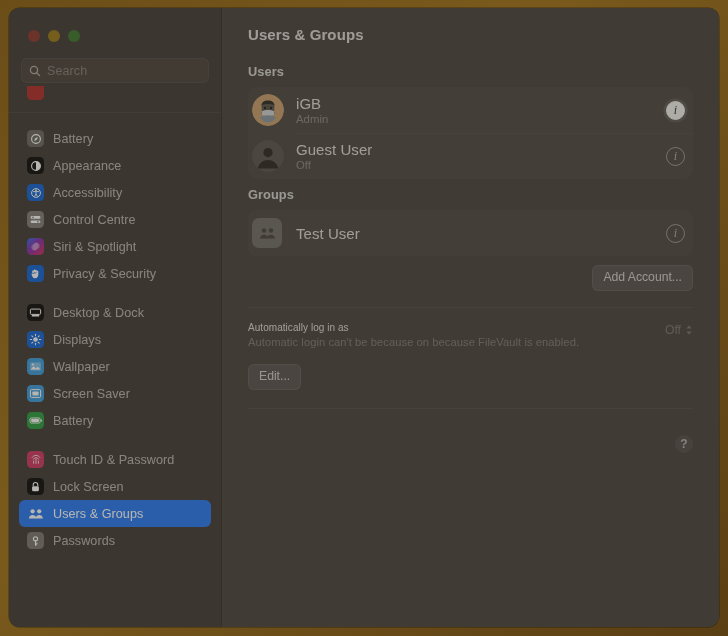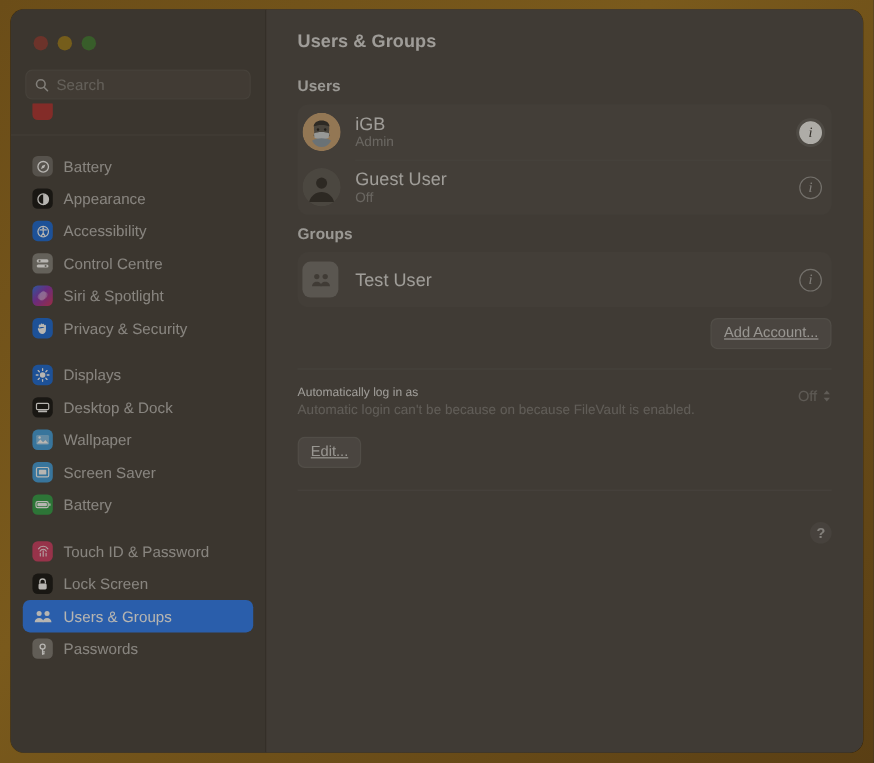--- a/index.html
+++ b/index.html
@@ -239,21 +239,20 @@
   .btn {
     background: rgba(255,255,255,0.085);
     border: 0.5px solid rgba(255,255,255,0.07);
     border-radius: 6px;
     color: rgba(255,255,255,0.72);
     font-size: 12.2px;
     font-family: "Liberation Sans", sans-serif;
     padding: 4px 10px 6px 10px;
     cursor: default;
     white-space: nowrap;
-    text-decoration: underline;
   }
 
   .sep {
     height: 1px;
     background: rgba(255,255,255,0.055);
     margin: 16px 0 0 0;
   }
 
   .pref-row {
     display: flex;
@@ -397,50 +396,50 @@
                 <path d="M2.3 5.2V3.1a.75.75 0 0 1 1.5 0v1.6M3.8 4.6V2.3a.75.75 0 0 1 1.5 0v2.2M5.3 4.6V2.6a.75.75 0 0 1 1.5 0v2.1M6.8 5.1V3.4a.75.75 0 0 1 1.5 0v3.1c0 2.4-1.3 3.8-3.1 3.8-1.5 0-2.3-.8-2.9-2.1L1.6 6.6a.8.8 0 0 1 1.3-.9z" fill="#fff"></path>
               </svg>
             </span>
             <span class="label">Privacy &amp; Security</span>
           </div>
         </div>
 
         <div class="gap"></div>
 
         <div class="nav-group">
+          <div class="nav-item">
+            <span class="ic" style="background:#101010;">
+              <svg width="13" height="11" viewBox="0 0 13 11">
+                <rect x="1.4" y="2.1" width="10.2" height="5.3" rx="1" fill="none" stroke="#fff" stroke-width="1"></rect>
+                <rect x="2.7" y="8.1" width="7.6" height="1.5" rx="0.7" fill="#fff"></rect>
+              </svg>
+            </span>
+            <span class="label">Desktop &amp; Dock</span>
+          </div>
+
           <div class="nav-item">
             <span class="ic" style="background:#1668d8;">
               <svg width="13" height="13" viewBox="0 0 13 13">
                 <circle cx="6.5" cy="6.5" r="2.3" fill="#fff"></circle>
                 <g stroke="#fff" stroke-width="1.05" stroke-linecap="round">
                   <line x1="6.5" y1="1.2" x2="6.5" y2="2.7"></line>
                     <line x1="6.5" y1="10.3" x2="6.5" y2="11.8"></line>
                   <line x1="1.2" y1="6.5" x2="2.7" y2="6.5"></line>
                     <line x1="10.3" y1="6.5" x2="11.8" y2="6.5"></line>
                   <line x1="2.8" y1="2.8" x2="3.8" y2="3.8"></line>
                     <line x1="9.2" y1="9.2" x2="10.2" y2="10.2"></line>
                   <line x1="2.8" y1="10.2" x2="3.8" y2="9.2"></line>
                     <line x1="9.2" y1="3.8" x2="10.2" y2="2.8"></line>
                 </g>
               </svg>
             </span>
             <span class="label">Displays</span>
           </div>
 
           <div class="nav-item">
-            <span class="ic" style="background:#101010;">
-              <svg width="13" height="11" viewBox="0 0 13 11">
-                <rect x="1.4" y="2.1" width="10.2" height="5.3" rx="1" fill="none" stroke="#fff" stroke-width="1"></rect>
-                <rect x="2.7" y="8.1" width="7.6" height="1.5" rx="0.7" fill="#fff"></rect>
-              </svg>
-            </span>
-            <span class="label">Desktop &amp; Dock</span>
-          </div>
-
-          <div class="nav-item">
             <span class="ic" style="background:#3f9fe0;">
               <svg width="13" height="11" viewBox="0 0 13 11">
                 <rect x="1.2" y="1.4" width="10.6" height="8.2" rx="1.2" fill="rgba(255,255,255,.35)"></rect>
                 <path d="M1.6 8.6 4.6 5.2l2.3 2.4 1.9-1.9 2.6 2.9z" fill="#fff"></path>
                 <circle cx="4" cy="3.6" r="1" fill="#fff"></circle>
               </svg>
             </span>
             <span class="label">Wallpaper</span>
           </div>
 

